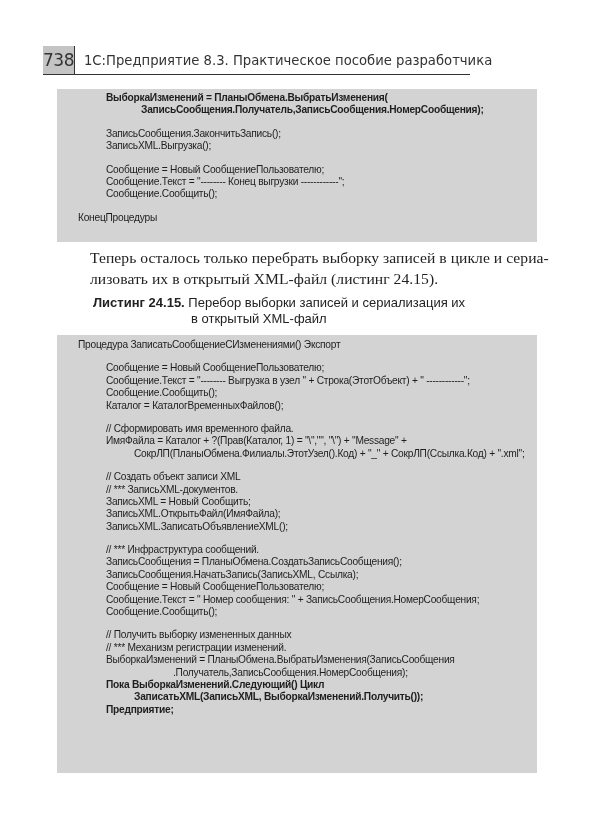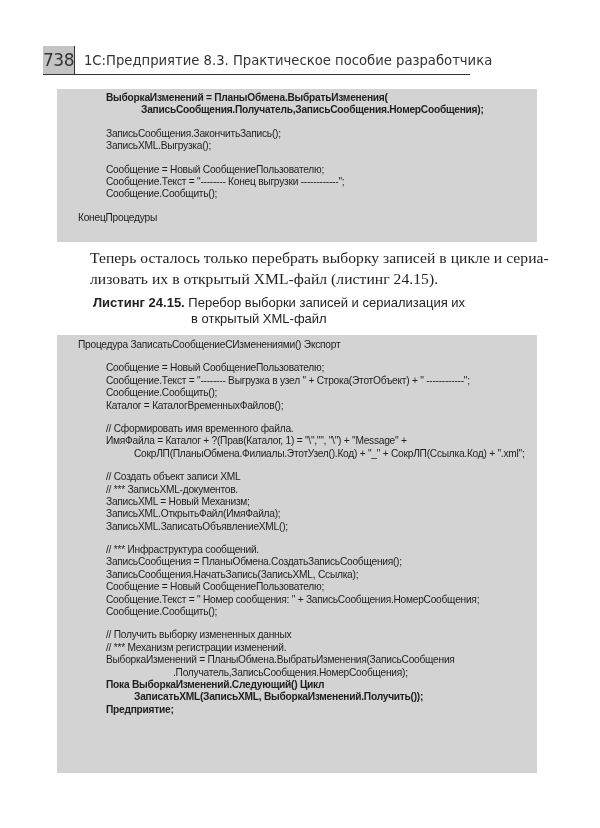--- a/index.html
+++ b/index.html
@@ -137,21 +137,21 @@
     <div class="code-line ind1">Сообщение.Текст = "-------- Выгрузка в узел " + Строка(ЭтотОбъект) + " ------------";</div>
     <div class="code-line ind1">Сообщение.Сообщить();</div>
     <div class="code-line ind1">Каталог = КаталогВременныхФайлов();</div>
     <div class="code-gap"></div>
     <div class="code-line ind1">// Сформировать имя временного файла.</div>
     <div class="code-line ind1">ИмяФайла = Каталог + ?(Прав(Каталог, 1) = "\","", "\") + "Message" +</div>
     <div class="code-line ind2">СокрЛП(ПланыОбмена.Филиалы.ЭтотУзел().Код) + "_" + СокрЛП(Ссылка.Код) + ".xml";</div>
     <div class="code-gap"></div>
     <div class="code-line ind1">// Создать объект записи XML</div>
     <div class="code-line ind1">// *** ЗаписьXML-документов.</div>
-    <div class="code-line ind1">ЗаписьXML = Новый Механизм;</div>
+    <div class="code-line ind1">ЗаписьXML = Новый Сообщить;</div>
     <div class="code-line ind1">ЗаписьXML.ОткрытьФайл(ИмяФайла);</div>
     <div class="code-line ind1">ЗаписьXML.ЗаписатьОбъявлениеXML();</div>
     <div class="code-gap"></div>
     <div class="code-line ind1">// *** Инфраструктура сообщений.</div>
     <div class="code-line ind1">ЗаписьСообщения = ПланыОбмена.СоздатьЗаписьСообщения();</div>
     <div class="code-line ind1">ЗаписьСообщения.НачатьЗапись(ЗаписьXML, Ссылка);</div>
     <div class="code-line ind1">Сообщение = Новый СообщениеПользователю;</div>
     <div class="code-line ind1">Сообщение.Текст = " Номер сообщения: " + ЗаписьСообщения.НомерСообщения;</div>
     <div class="code-line ind1">Сообщение.Сообщить();</div>
     <div class="code-gap"></div>

